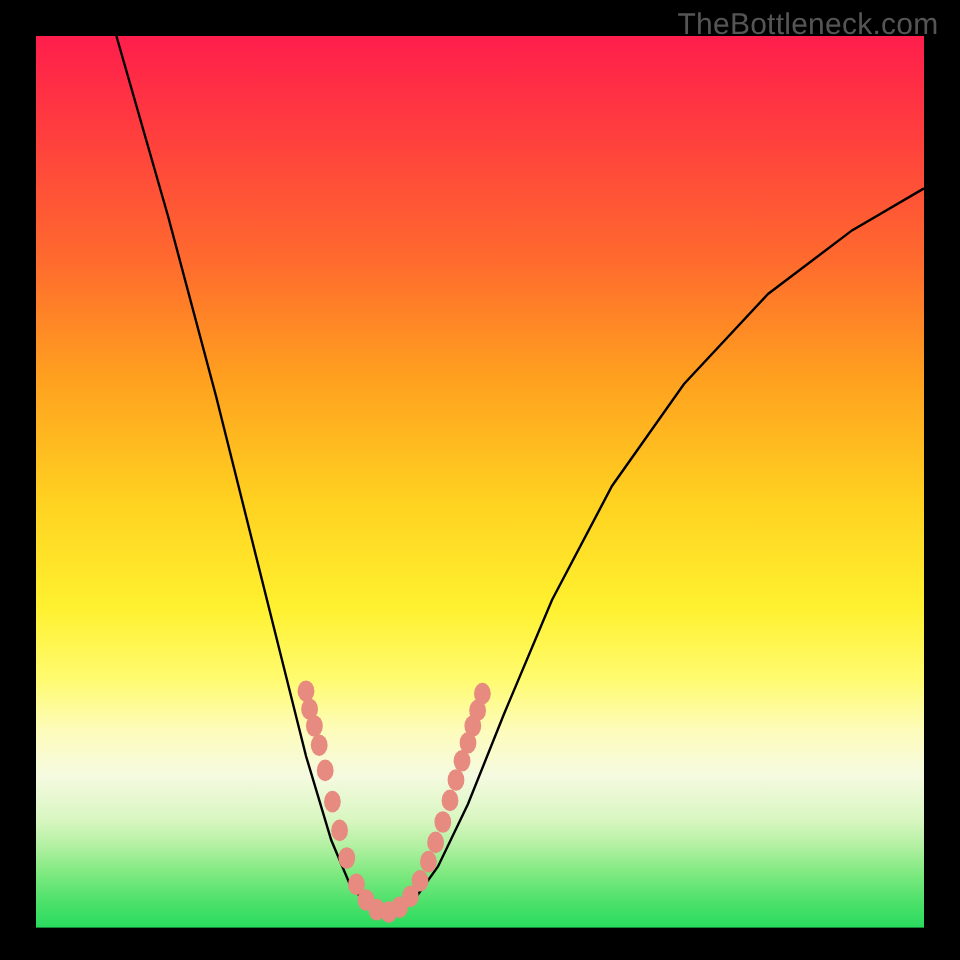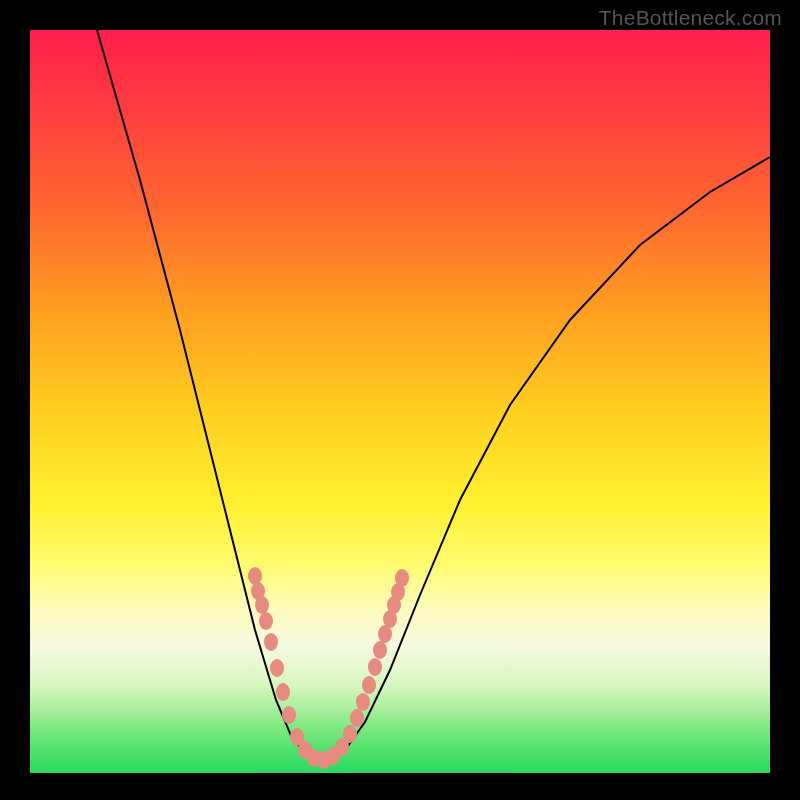--- a/index.html
+++ b/index.html
@@ -33,21 +33,21 @@
       #7de97f 94%,
       #4fe16c 97%,
       #28db5d 100%
     );
   }
   .watermark {
     position: absolute;
     top: 6px;
     right: 18px;
     color: #555;
-    font-size: 21px;
+    font-size: 25px;
     font-weight: 500;
     letter-spacing: 0.2px;
     font-family: Arial, Helvetica, sans-serif;
   }
   svg.curve {
     position: absolute;
     left: 0;
     top: 0;
     width: 740px;
     height: 743px;

